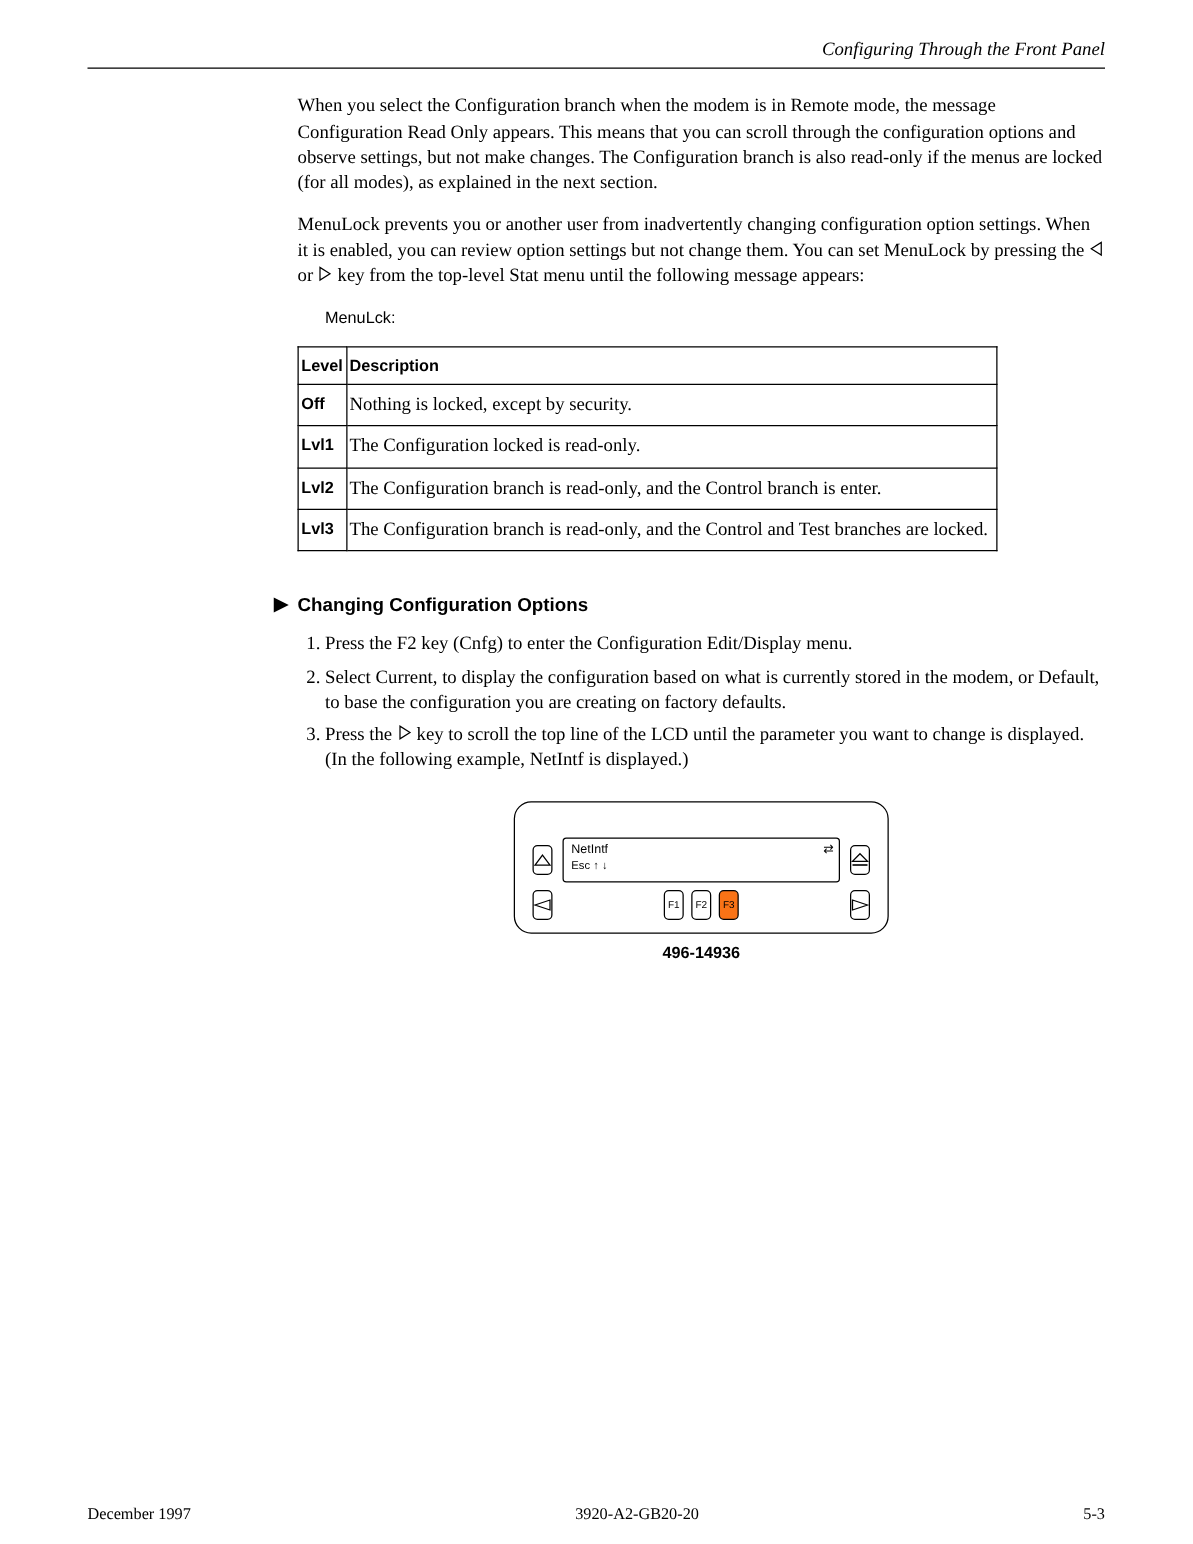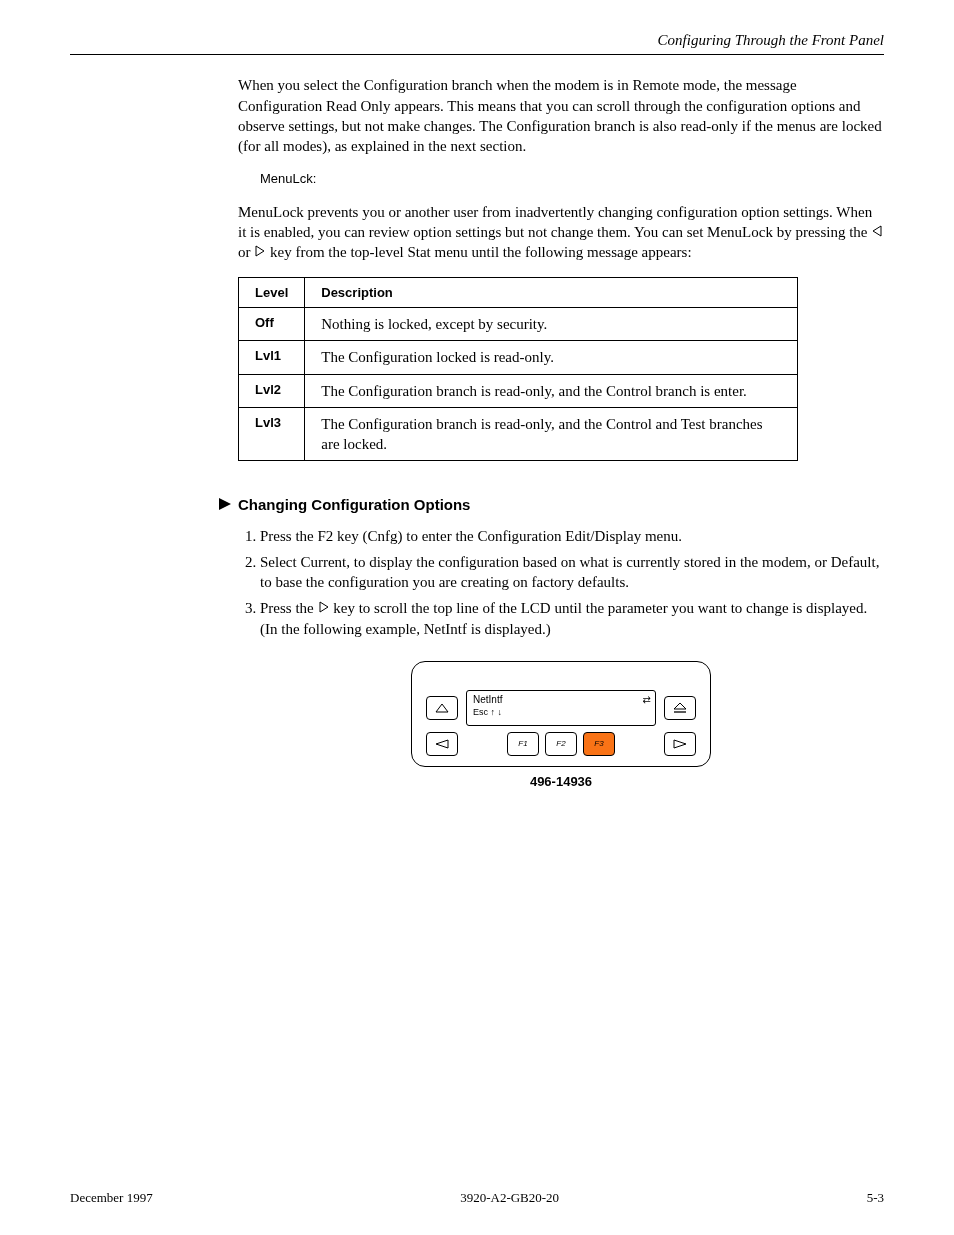--- a/index.html
+++ b/index.html
@@ -45,21 +45,21 @@
     font-size: 13px;
     display: inline-block;
   }
   .table {
     border-collapse: collapse;
     margin: 14px 0 18px 0;
     width: 560px;
   }
   .table th, .table td {
     border: 1px solid #000;
-    padding: 6px 16px;
+    padding: 6px 2px;
     text-align: left;
     vertical-align: top;
   }
   .table th {
     font-weight: bold;
     font-family: Arial, Helvetica, sans-serif;
     font-size: 13px;
   }
   .table td.level {
     font-family: Arial, Helvetica, sans-serif;
@@ -107,30 +107,29 @@
     box-sizing: border-box;
   }
   .lcd-row {
     display: flex;
     align-items: center;
     justify-content: space-between;
     margin-bottom: 6px;
   }
   .lcd-row:last-child { margin-bottom: 0; }
   .btn {
-    width: 32px;
+    width: 16px;
     height: 24px;
     border: 1.2px solid #000;
     border-radius: 4px;
     display: flex;
     align-items: center;
     justify-content: center;
     background: #fff;
     box-sizing: border-box;
-    font-style: italic;
   }
   .btn.shaded { background: #f97316; }
   .btn-label {
     font-family: Arial, Helvetica, sans-serif;
     font-size: 8px;
     line-height: 1;
   }
   .screen {
     flex: 1;
     margin: 0 8px;
@@ -151,58 +150,58 @@
     right: 4px;
     top: 2px;
     font-size: 10px;
   }
   .mid-btns {
     display: flex;
     gap: 6px;
   }
   .footer {
     position: absolute;
-    bottom: 28px;
+    bottom: 15px;
     left: 70px;
     right: 70px;
     display: flex;
     justify-content: space-between;
     font-size: 13px;
   }
   svg { overflow: visible; }
   .eject-stack { display:flex; flex-direction:column; align-items:center; gap:0px; }
 </style>
 </head>
 <body>
 
 <div class="page">
   <div class="header-right">Configuring Through the Front Panel</div>
   <hr class="hr">
 
   <div class="body">
     <p class="para">When you select the Configuration branch when the modem is in Remote mode, the message Configuration Read Only appears. This means that you can scroll through the configuration options and observe settings, but not make changes. The Configuration branch is also read-only if the menus are locked (for all modes), as explained in the next section.</p>
-
-    <p class="para key" style="margin-left:22px;">MenuLck:</p>
 
     <p class="para">
       <span>MenuLock prevents you or another user from inadvertently changing configuration option settings. When it is enabled, you can review option settings but not change them. You can set MenuLock by pressing the </span>
       <span class="tri-left">
         <svg width="12" height="12" viewBox="0 0 12 12">
             <polygon points="2,6 10,1 10,11" fill="none" stroke="#000" stroke-width="1"></polygon>
           </svg>
       </span>
       <span> or </span>
       <span class="tri-right">
         <svg width="12" height="12" viewBox="0 0 12 12">
             <polygon points="10,6 2,1 2,11" fill="none" stroke="#000" stroke-width="1"></polygon>
           </svg>
       </span>
       <span> key from the top-level Stat menu until the following message appears:</span>
     </p>
 
+    <p class="para key" style="margin-left:22px;">MenuLck:</p>
+
 
     <table class="table">
       <thead>
         <tr>
           <th>Level</th>
           <th>Description</th>
         </tr>
       </thead>
       <tbody>
         <tr>

